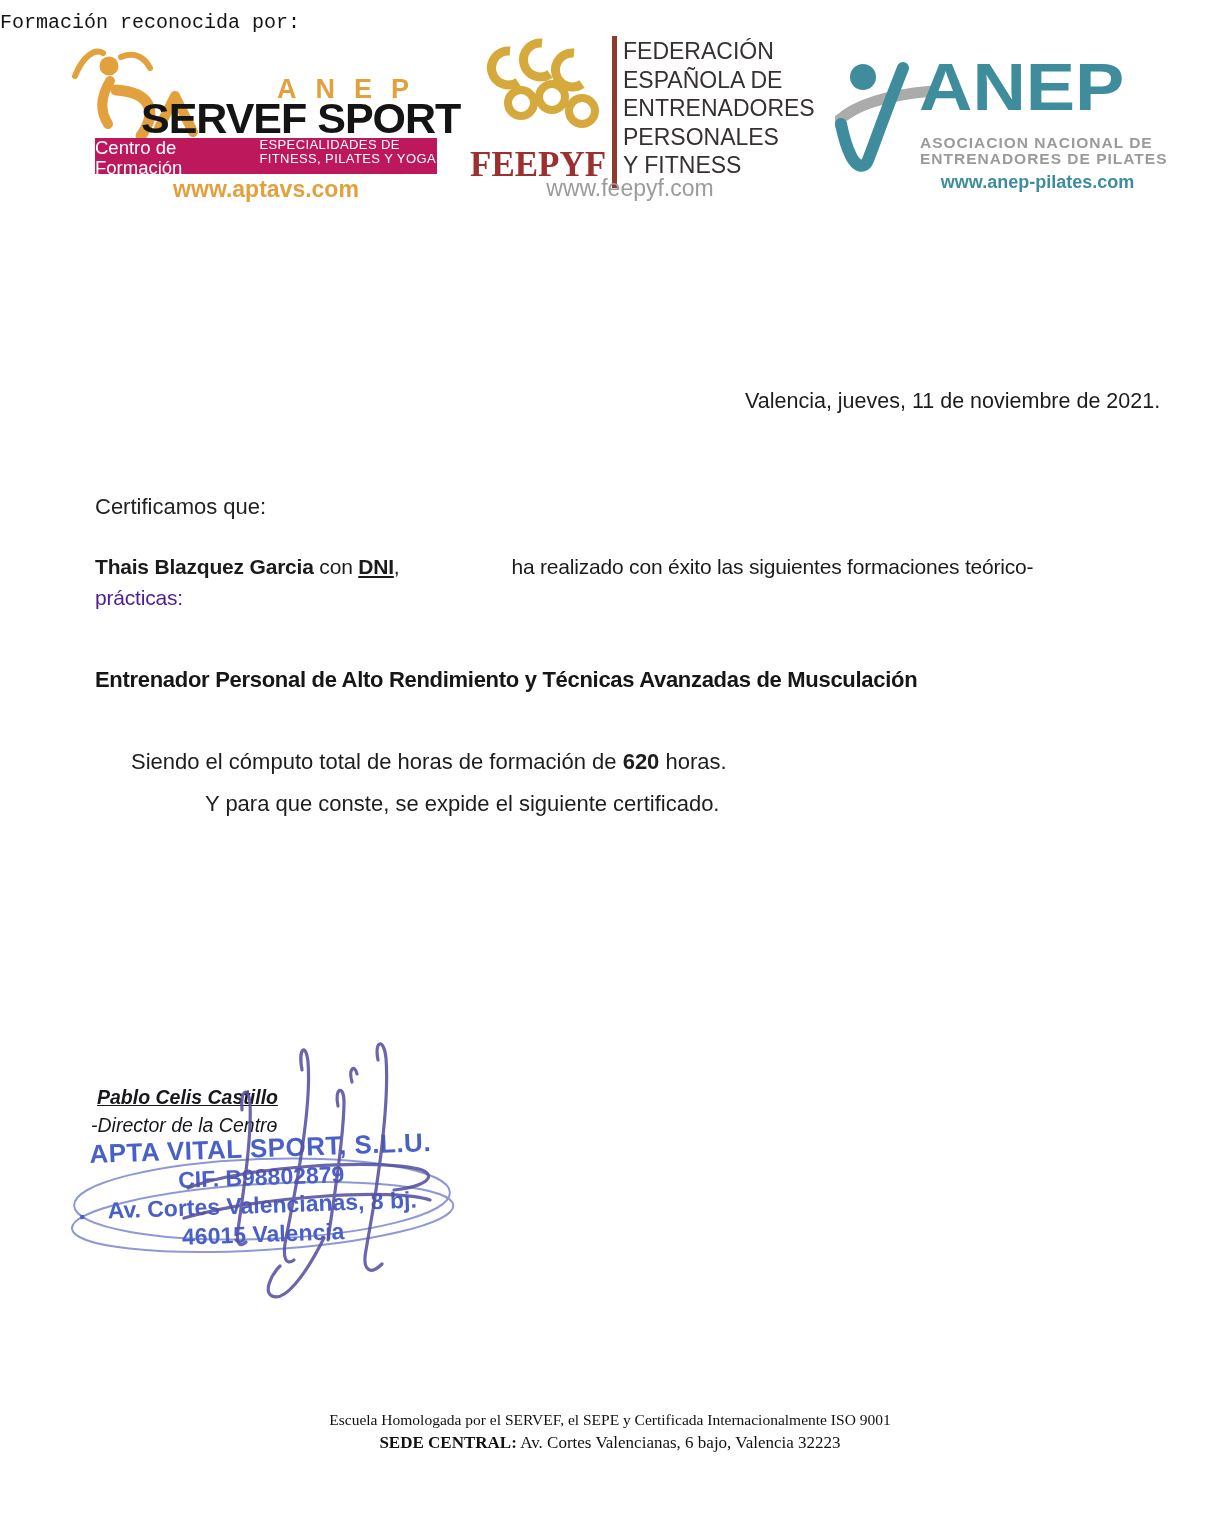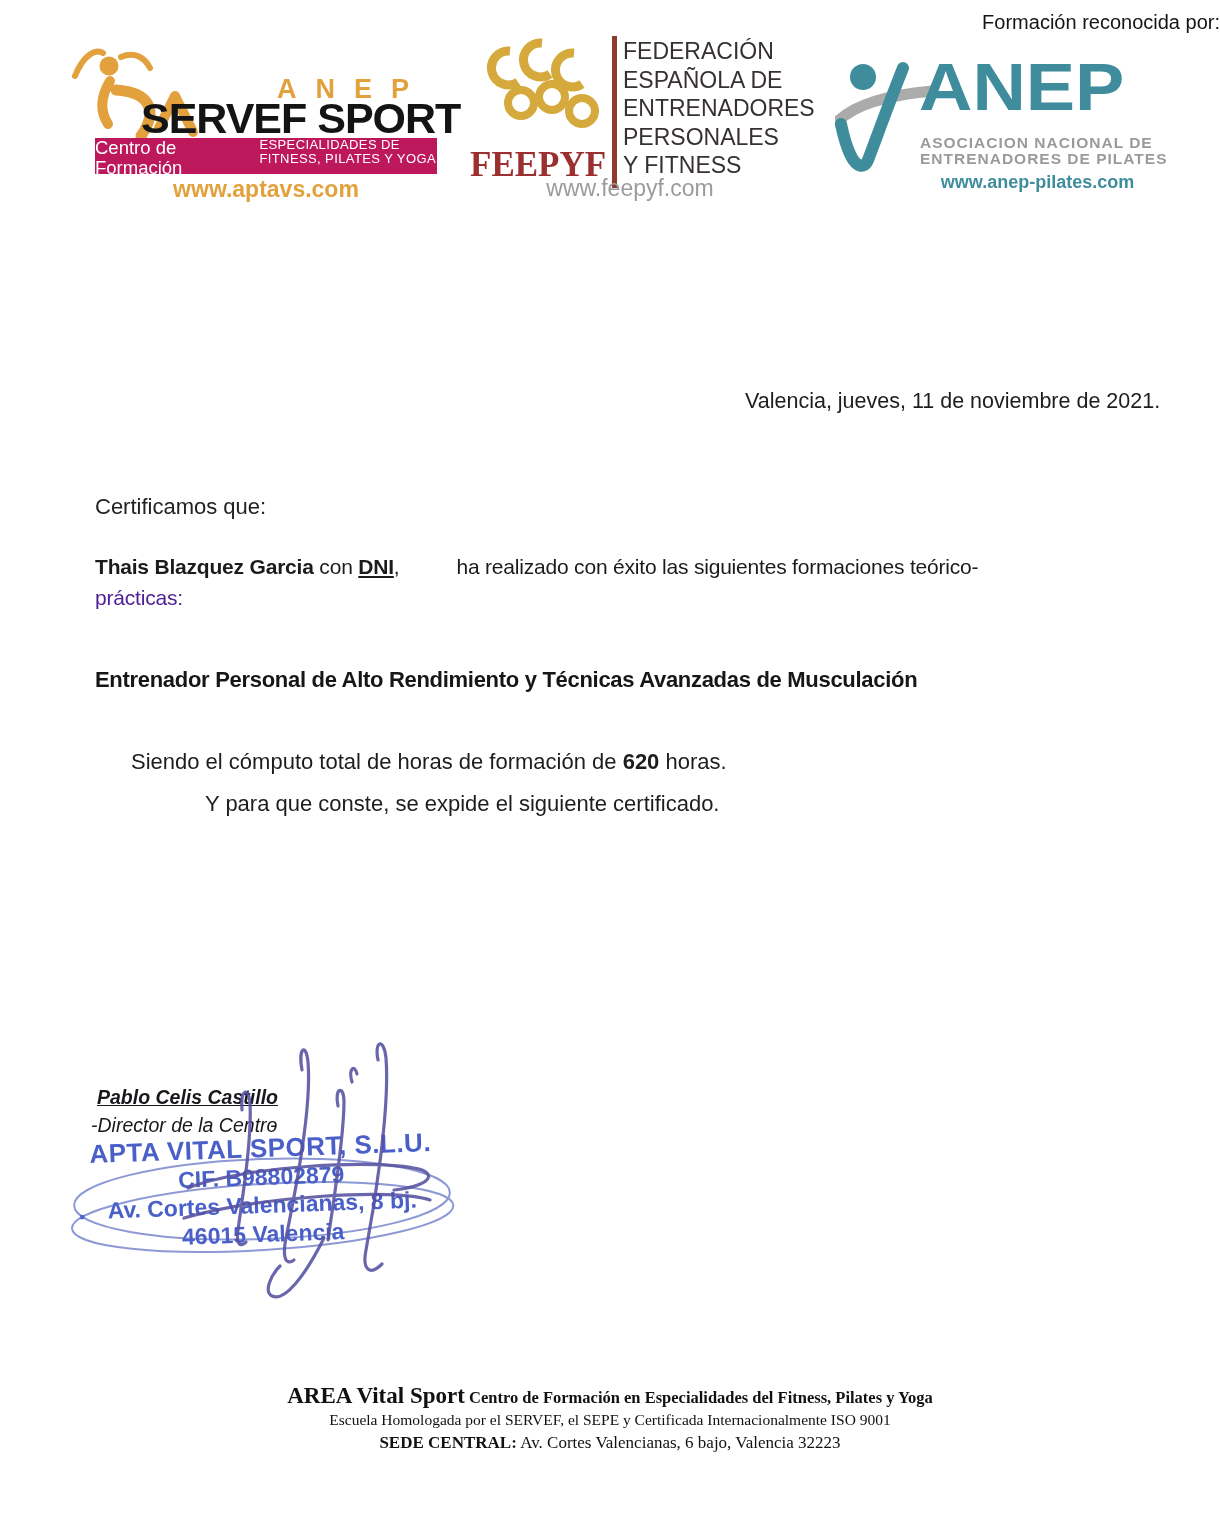--- a/index.html
+++ b/index.html
@@ -1,22 +1,22 @@
 <!DOCTYPE html>
 <html><head>
 <meta charset="utf-8">
 <style>
   html,body{margin:0;padding:0;background:#ffffff;}
   #page{position:relative;width:1220px;height:1540px;background:#ffffff;overflow:hidden;
         font-family:"Liberation Sans",sans-serif;color:#1c1c1c;}
   .abs{position:absolute;}
 
   
-  #recognized{top:11px;left:0;width:100%;text-align:right;
-              font-family:Liberation Sans, sans-serif;font-size:20px;color:#151515;}
+  #recognized{top:11px;left:0;width:100%;text-align:left;
+              font-family:Liberation Mono, monospace;font-size:20px;color:#151515;}
 
   
   #apta{left:65px;top:38px;width:376px;height:164px;}
   #apta-figure{left:-2px;top:2px;}
   #apta-acronym{left:212px;top:36px;font-size:27px;font-weight:700;letter-spacing:19px;
                 color:#E2A13C;white-space:nowrap;}
   #apta-brand{left:76px;top:56px;font-size:43px;font-weight:800;letter-spacing:-1px;
               color:#141414;white-space:nowrap;}
   #apta-bar{left:30px;top:100px;width:342px;height:36px;background:#be185d;color:#ffffff;
             text-align:left;display:flex;justify-content:center;}
@@ -43,21 +43,21 @@
   #anep-web{left:85px;top:116px;width:235px;text-align:center;font-size:18px;font-weight:700;color:#3E8C9C;}
 
   
   #doc-title{top:266px;left:0;width:100%;text-align:center;font-family:"Liberation Serif",serif;
              font-size:28px;font-weight:700;letter-spacing:0.8px;color:#111111;}
   #date-line{left:745px;top:389px;font-size:21.5px;color:#1d1d1d;white-space:nowrap;}
   #certify{left:95px;top:494px;font-size:22px;color:#222222;}
   #student-line1{left:95px;top:555px;font-size:21px;color:#1b1b1b;white-space:nowrap;letter-spacing:-0.2px;}
   #student-line1 .b{font-weight:700;}
   #student-line1 .dni{font-weight:700;text-decoration:underline;}
-  #student-line1 .rest{margin-left:57px;}
+  #student-line1 .rest{margin-left:112px;}
   #student-line2{left:95px;top:586px;font-size:21px;color:#4c1d95;letter-spacing:-0.2px;}
   #course{left:95px;top:667px;font-size:22px;font-weight:700;color:#161616;white-space:nowrap;letter-spacing:-0.3px;}
   #hours{left:131px;top:749px;font-size:22px;color:#1d1d1d;white-space:nowrap;}
   #hours .b{font-weight:700;}
   #closing{left:205px;top:791px;font-size:22px;color:#1d1d1d;white-space:nowrap;}
 
   
   #signer-name{left:97px;top:1086px;font-size:19.5px;font-style:italic;font-weight:700;
                text-decoration:underline;color:#17171c;}
   #signer-role{left:91px;top:1114px;font-size:19.5px;font-style:italic;color:#17171c;}
@@ -181,17 +181,16 @@
       <path d="M196,22 C192,2 202,0 204,20 C208,72 192,170 184,212 C180,232 188,238 200,226"></path>
       <path d="M60,72 C58,52 66,48 68,64 C70,102 60,162 56,192 C54,206 58,210 64,204"></path>
       <path d="M156,68 C152,50 162,46 162,64 C162,102 150,172 146,202"></path>
       <path d="M170,44 C166,30 173,26 175,36"></path>
       <path d="M6,150 C60,128 200,120 240,132 C254,138 246,148 212,152"></path>
       <path d="M2,180 C80,158 212,150 248,162"></path>
       <path d="M142,200 C122,240 102,264 90,258 C82,254 88,238 98,228"></path>
     </g>
   </svg>
 
-  <div class="abs footer-line" id="footer1"><span class="big">AREA Vital Sport</span><span> Centro de Formación en Especialidades del Fitness, Pilates y Yoga</span></div>
   <div class="abs footer-line" id="footer2">Escuela Homologada por el SERVEF, el SEPE y Certificada Internacionalmente ISO 9001</div>
   <div class="abs footer-line" id="footer3"><span class="b">SEDE CENTRAL:</span><span> Av. Cortes Valencianas, 6 bajo, Valencia 32223</span></div>
 
 </div>
 
 </body></html>

